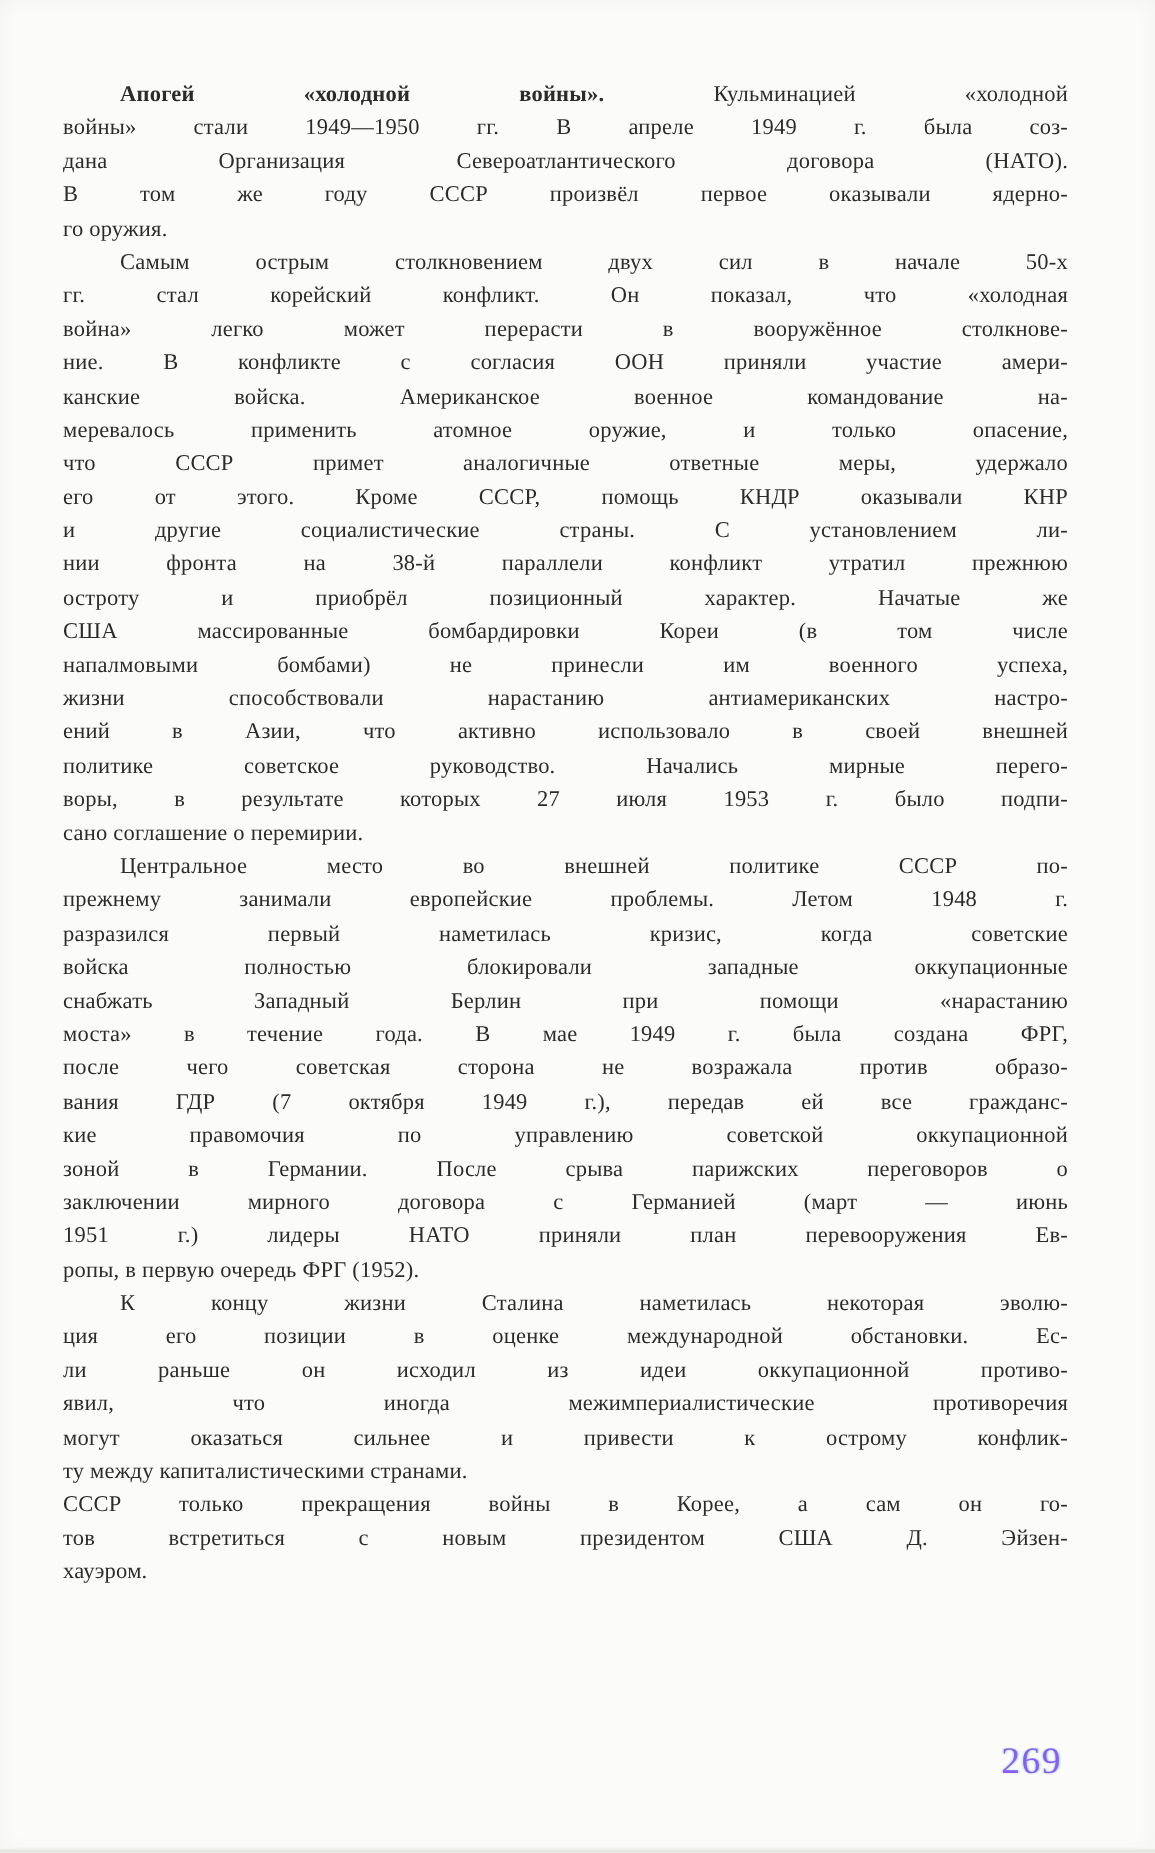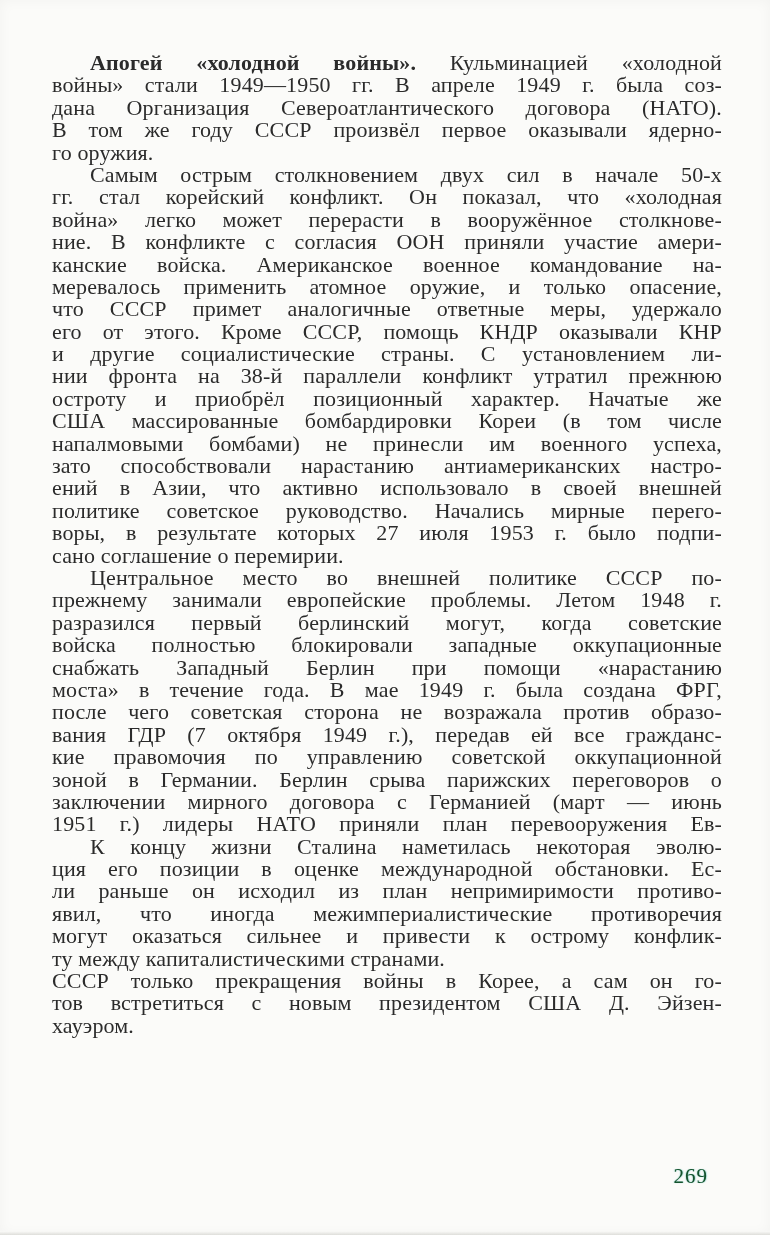--- a/index.html
+++ b/index.html
@@ -15,43 +15,43 @@
     overflow: hidden;
     box-shadow: inset 0 0 14px rgba(0,0,0,0.04);
   }
   .page::after {
     content: '';
     position: absolute; left: 0; right: 0; bottom: 0; height: 4px;
     background: linear-gradient(#fbfbf9, #dededa);
   }
   .text-block {
     position: absolute;
-    left: 52px; top: 52px; width: 670px;
-    font-size: 22px;
+    left: 42px; top: 52px; width: 670px;
+    font-size: 15px;
     line-height: 22.4px;
     color: #2b2b2b;
     letter-spacing: 0.15px;
   }
   .paragraph { margin: 0; }
   .line {
     text-align: justify;
     text-align-last: justify;
     height: 22.4px;
     overflow: visible;
     white-space: normal;
   }
   .line.last { text-align-last: left; }
   .line.indent { text-indent: 38px; }
   .line b { font-weight: bold; }
   .page-number {
     position: absolute;
     right: 62px; bottom: 46px;
-    font-size: 21px;
+    font-size: 25px;
     letter-spacing: 1px;
-    color: #14532d;
+    color: #8b5cf6;
     text-shadow: 1px 0 1px rgba(130,205,200,0.55), -1px 0 1px rgba(130,205,200,0.35);
   }
 </style>
 </head>
 <body>
 
 <div class="page">
   <div class="text-block">
       <div class="paragraph">
         <div class="line indent"><b>Апогей «холодной войны».</b> Кульминацией «холодной</div>
@@ -67,44 +67,45 @@
         <div class="line">ние. В конфликте с согласия ООН приняли участие амери-</div>
         <div class="line">канские войска. Американское военное командование на-</div>
         <div class="line">меревалось применить атомное оружие, и только опасение,</div>
         <div class="line">что СССР примет аналогичные ответные меры, удержало</div>
         <div class="line">его от этого. Кроме СССР, помощь КНДР оказывали КНР</div>
         <div class="line">и другие социалистические страны. С установлением ли-</div>
         <div class="line">нии фронта на 38-й параллели конфликт утратил прежнюю</div>
         <div class="line">остроту и приобрёл позиционный характер. Начатые же</div>
         <div class="line">США массированные бомбардировки Кореи (в том числе</div>
         <div class="line">напалмовыми бомбами) не принесли им военного успеха,</div>
-        <div class="line">зато способствовали нарастанию антиамериканских настро-</div>
+        <div class="line">жизни способствовали нарастанию антиамериканских настро-</div>
         <div class="line">ений в Азии, что активно использовало в своей внешней</div>
         <div class="line">политике советское руководство. Начались мирные перего-</div>
         <div class="line">воры, в результате которых 27 июля 1953 г. было подпи-</div>
         <div class="line last">сано соглашение о перемирии.</div>
       </div>
       <div class="paragraph">
         <div class="line indent">Центральное место во внешней политике СССР по-</div>
         <div class="line">прежнему занимали европейские проблемы. Летом 1948 г.</div>
-        <div class="line">разразился первый берлинский могут, когда советские</div>
+        <div class="line">разразился первый наметилась кризис, когда советские</div>
         <div class="line">войска полностью блокировали западные оккупационные</div>
         <div class="line">снабжать Западный Берлин при помощи «нарастанию</div>
         <div class="line">моста» в течение года. В мае 1949 г. была создана ФРГ,</div>
         <div class="line">после чего советская сторона не возражала против образо-</div>
         <div class="line">вания ГДР (7 октября 1949 г.), передав ей все гражданс-</div>
         <div class="line">кие правомочия по управлению советской оккупационной</div>
-        <div class="line">зоной в Германии. Берлин срыва парижских переговоров о</div>
+        <div class="line">зоной в Германии. После срыва парижских переговоров о</div>
         <div class="line">заключении мирного договора с Германией (март — июнь</div>
         <div class="line">1951 г.) лидеры НАТО приняли план перевооружения Ев-</div>
+        <div class="line last">ропы, в первую очередь ФРГ (1952).</div>
       </div>
       <div class="paragraph">
         <div class="line indent">К концу жизни Сталина наметилась некоторая эволю-</div>
         <div class="line">ция его позиции в оценке международной обстановки. Ес-</div>
-        <div class="line">ли раньше он исходил из план непримиримости противо-</div>
+        <div class="line">ли раньше он исходил из идеи оккупационной противо-</div>
         <div class="line">явил, что иногда межимпериалистические противоречия</div>
         <div class="line">могут оказаться сильнее и привести к острому конфлик-</div>
         <div class="line last">ту между капиталистическими странами.</div>
       </div>
       <div class="paragraph">
         <div class="line">СССР только прекращения войны в Корее, а сам он го-</div>
         <div class="line">тов встретиться с новым президентом США Д. Эйзен-</div>
         <div class="line last">хауэром.</div>
       </div>
     </div>

